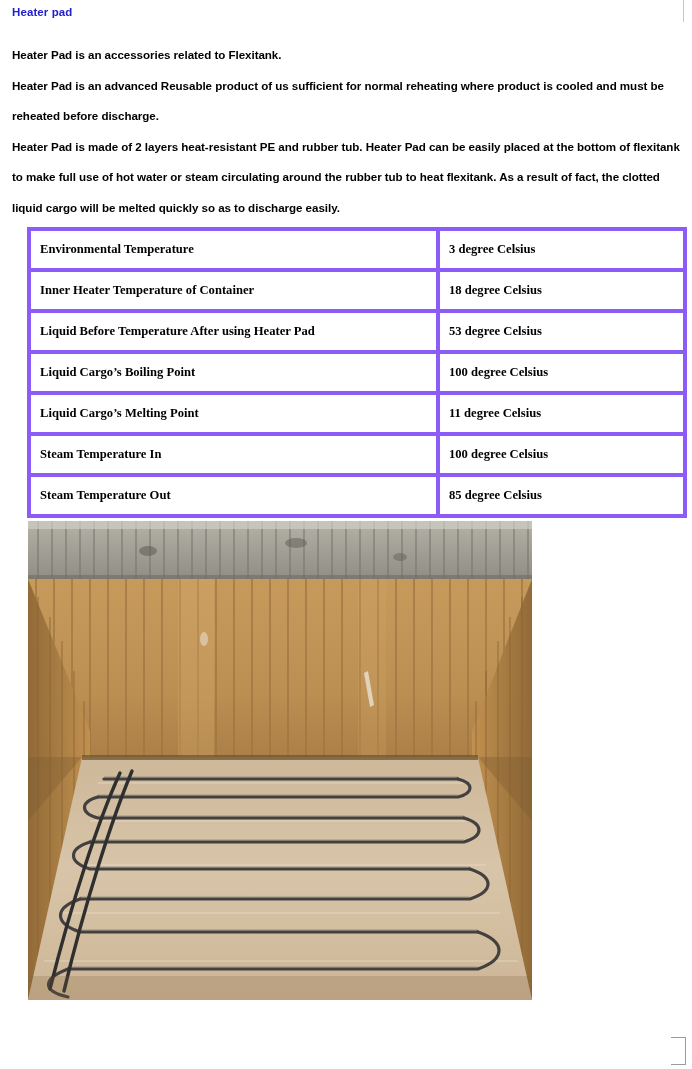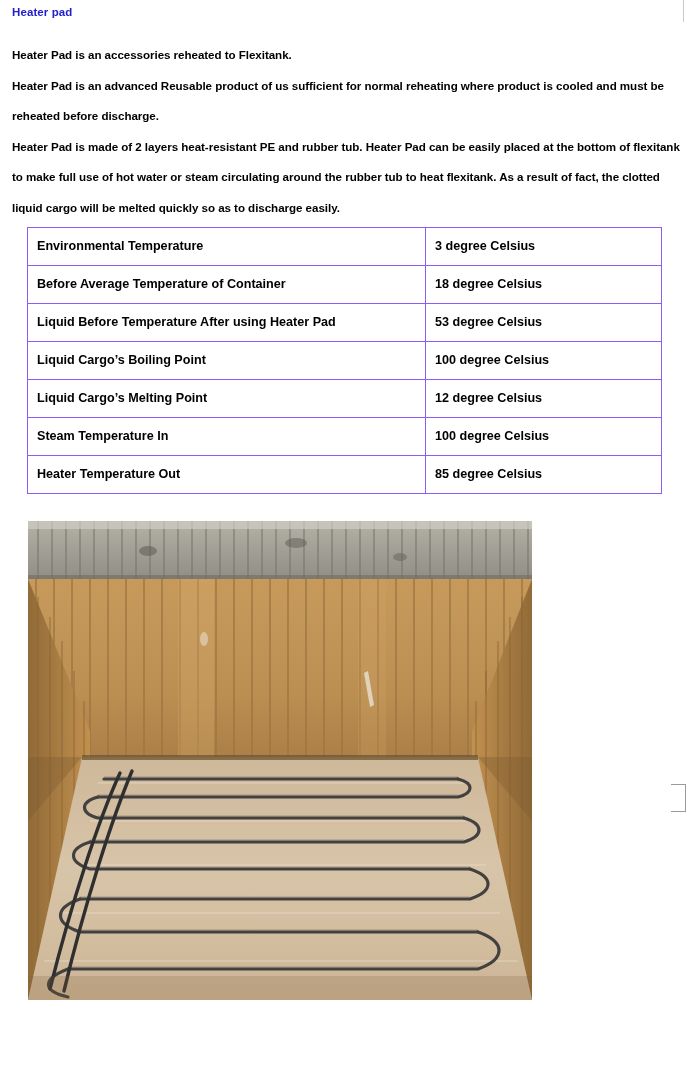--- a/index.html
+++ b/index.html
@@ -12,21 +12,21 @@
     height: 1069px;
     position: relative;
     font-family: "Liberation Sans", sans-serif;
     color: #000000;
     overflow: hidden;
   }
 
   .page {
     position: relative;
     width: 692px;
-    height: 816px;
+    height: 1069px;
     box-sizing: border-box;
     padding: 0;
   }
 
   
   .top-right-rule {
     position: absolute;
     top: 0;
     right: 8px;
     width: 1px;
@@ -74,25 +74,25 @@
   table.specs {
     position: absolute;
     left: 27px;
     top: 227px;
     width: 616px;
     border-collapse: collapse;
     table-layout: fixed;
     font-family: "Liberation Serif", serif;
   }
   table.specs td {
-    border: 1px solid #8b5cf6;
-    padding: 6px 0 6px 9px;
+    border: 4px solid #8b5cf6;
+    padding: 6px 8px 6px 9px;
     font-size: 12.6px;
     font-weight: bold;
-    font-family: Liberation Sans, sans-serif;
+    font-family: Liberation Serif, serif;
     vertical-align: middle;
     line-height: 1.2;
     height: 25px;
   }
   table.specs td.label { width: 388px; }
   table.specs td.value { width: 226px; }
 
   
   .photo {
     position: absolute;
@@ -108,53 +108,53 @@
 </head>
 <body>
 
 <div class="page">
 
   <div class="top-right-rule"></div>
 
   <div class="title">Heater pad</div>
 
   <div class="body-text">
-    <p class="para">Heater Pad is an accessories reheated to Flexitank.</p>
+    <p class="para">Heater Pad is an accessories related to Flexitank.</p>
     <p class="para">Heater Pad is an advanced Reusable product of us sufficient for normal reheating where product is cooled and must be reheated before discharge.</p>
     <p class="para">Heater Pad is made of 2 layers heat-resistant PE and rubber tub. Heater Pad can be easily placed at the bottom of flexitank to make full use of hot water or steam circulating around the rubber tub to heat flexitank. As a result of fact, the clotted liquid cargo will be melted quickly so as to discharge easily.</p>
   </div>
 
   <table class="specs">
     <tbody>
       <tr>
         <td class="label">Environmental Temperature</td>
         <td class="value">3 degree Celsius</td>
       </tr>
       <tr>
-        <td class="label">Before Average Temperature of Container</td>
+        <td class="label">Inner Heater Temperature of Container</td>
         <td class="value">18 degree Celsius</td>
       </tr>
       <tr>
         <td class="label">Liquid Before Temperature After using Heater Pad</td>
         <td class="value">53 degree Celsius</td>
       </tr>
       <tr>
         <td class="label">Liquid Cargo’s Boiling Point</td>
         <td class="value">100 degree Celsius</td>
       </tr>
       <tr>
         <td class="label">Liquid Cargo’s Melting Point</td>
-        <td class="value">12 degree Celsius</td>
+        <td class="value">11 degree Celsius</td>
       </tr>
       <tr>
         <td class="label">Steam Temperature In</td>
         <td class="value">100 degree Celsius</td>
       </tr>
       <tr>
-        <td class="label">Heater Temperature Out</td>
+        <td class="label">Steam Temperature Out</td>
         <td class="value">85 degree Celsius</td>
       </tr>
     </tbody>
   </table>
 
   <div class="photo">
     <svg width="504" height="479" viewBox="0 0 504 479" xmlns="http://www.w3.org/2000/svg">
       <defs>
         <linearGradient id="wallGrad" x1="0" y1="0" x2="0" y2="1">
           <stop offset="0%" stop-color="#c79a5c"></stop>

